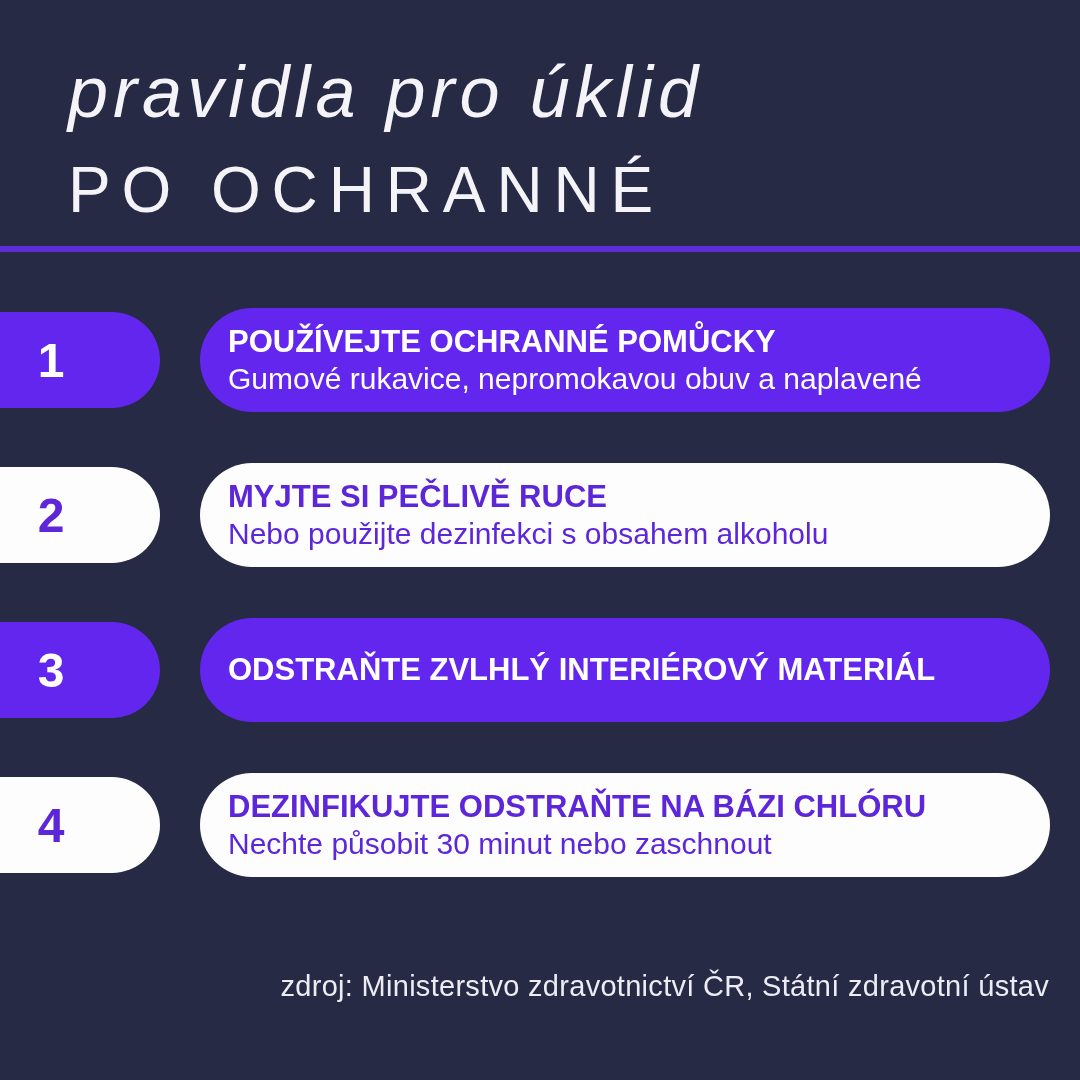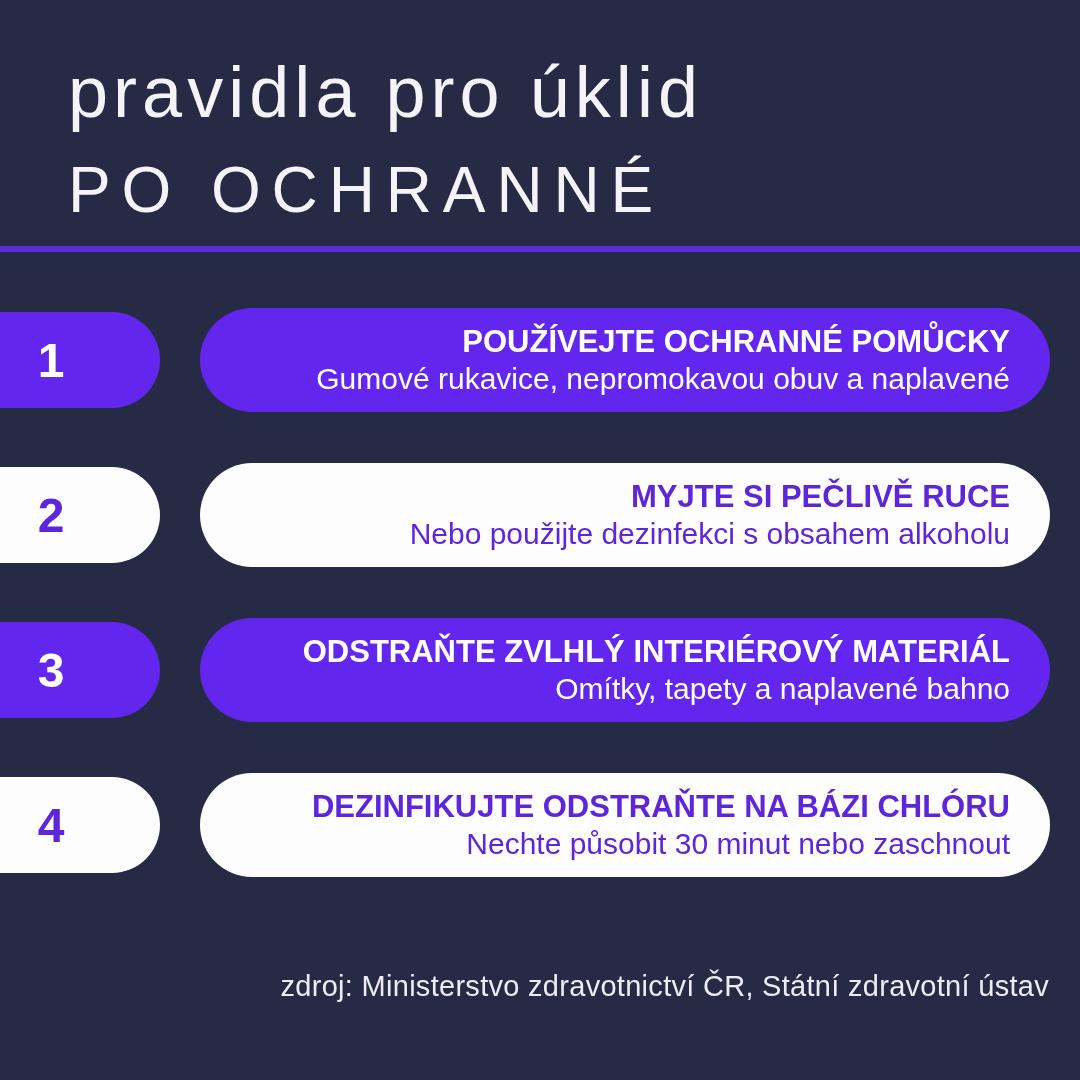--- a/index.html
+++ b/index.html
@@ -19,20 +19,21 @@
     position: absolute;
     left: 68px;
     top: 56px;
   }
   .title-line1 {
     font-size: 72px;
     font-weight: 400;
     color: #f4f3f8;
     letter-spacing: 0.07em;
     line-height: 1.0;
+    font-style: italic;
   }
   .title-line2 {
     margin-top: 30px;
     font-size: 64px;
     font-weight: 400;
     color: #f4f3f8;
     letter-spacing: 0.17em;
     line-height: 1.0;
   }
   .divider {
@@ -75,21 +76,20 @@
     left: 200px;
     top: 0;
     width: 850px;
     height: 104px;
     border-radius: 52px;
     display: flex;
     flex-direction: column;
     justify-content: center;
     padding-left: 28px;
     padding-right: 40px;
-    text-align: right;
   }
   .card-title {
     font-size: 31px;
     font-weight: 700;
     line-height: 1.2;
     white-space: nowrap;
   }
   .card-sub {
     font-size: 30px;
     font-weight: 400;
@@ -144,21 +144,20 @@
         <div class="card-sub">Nebo použijte dezinfekci s obsahem alkoholu</div>
       </div>
     </div>
 
     <div class="row">
       <div class="num-pill purple-fill">
         <span>3</span>
       </div>
       <div class="card purple-fill">
         <div class="card-title">ODSTRAŇTE ZVLHLÝ INTERIÉROVÝ MATERIÁL</div>
-        <div class="card-sub">Omítky, tapety a naplavené bahno</div>
       </div>
     </div>
 
     <div class="row">
       <div class="num-pill white-fill">
         <span>4</span>
       </div>
       <div class="card white-fill">
         <div class="card-title">DEZINFIKUJTE ODSTRAŇTE NA BÁZI CHLÓRU</div>
         <div class="card-sub">Nechte působit 30 minut nebo zaschnout</div>

